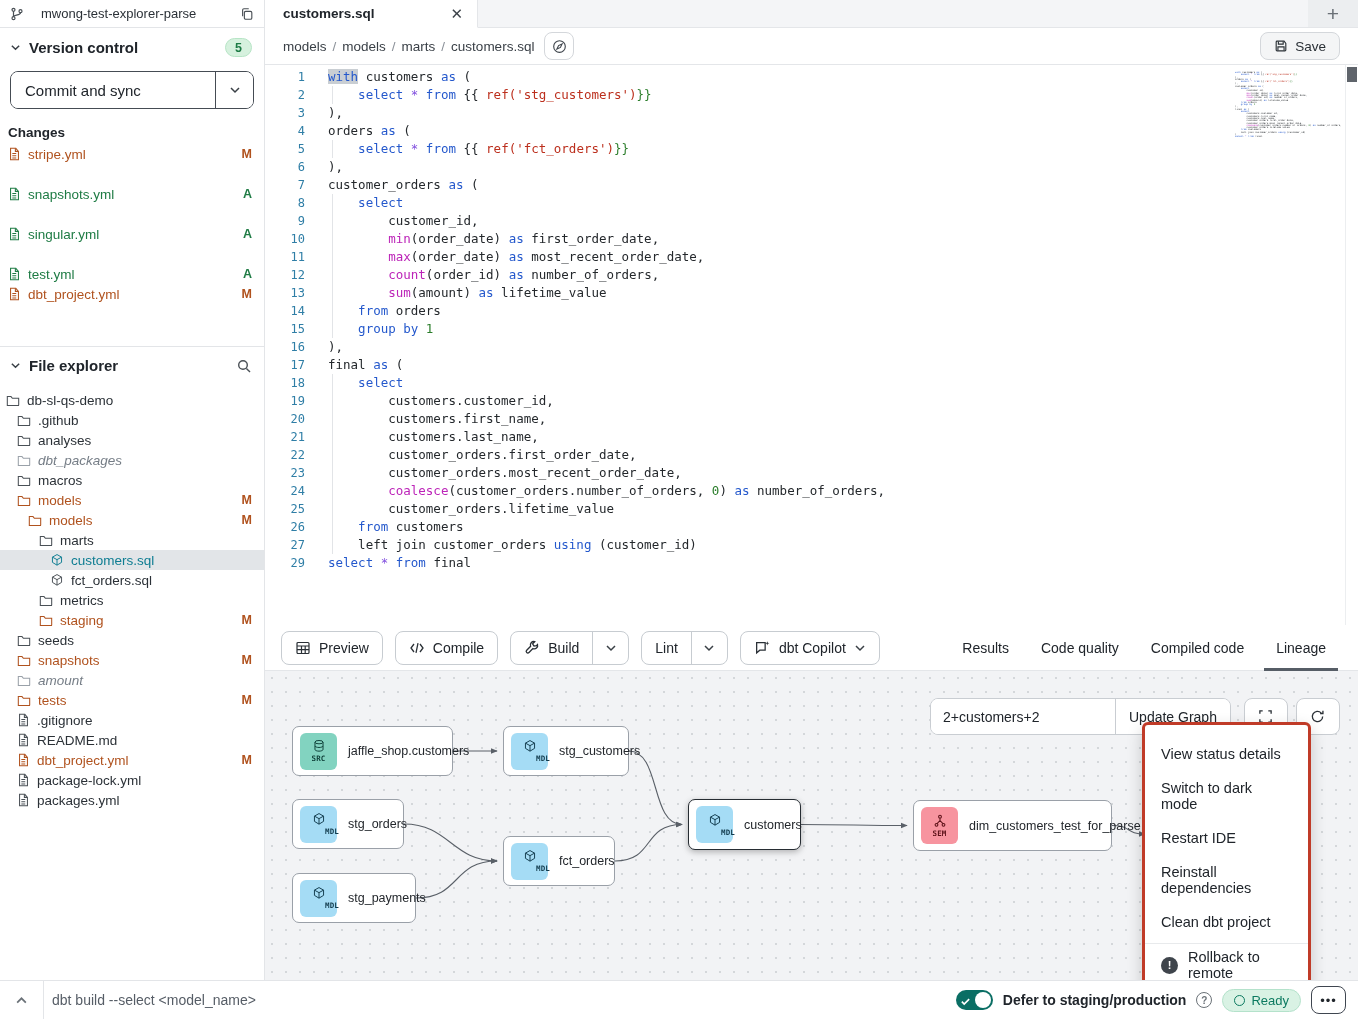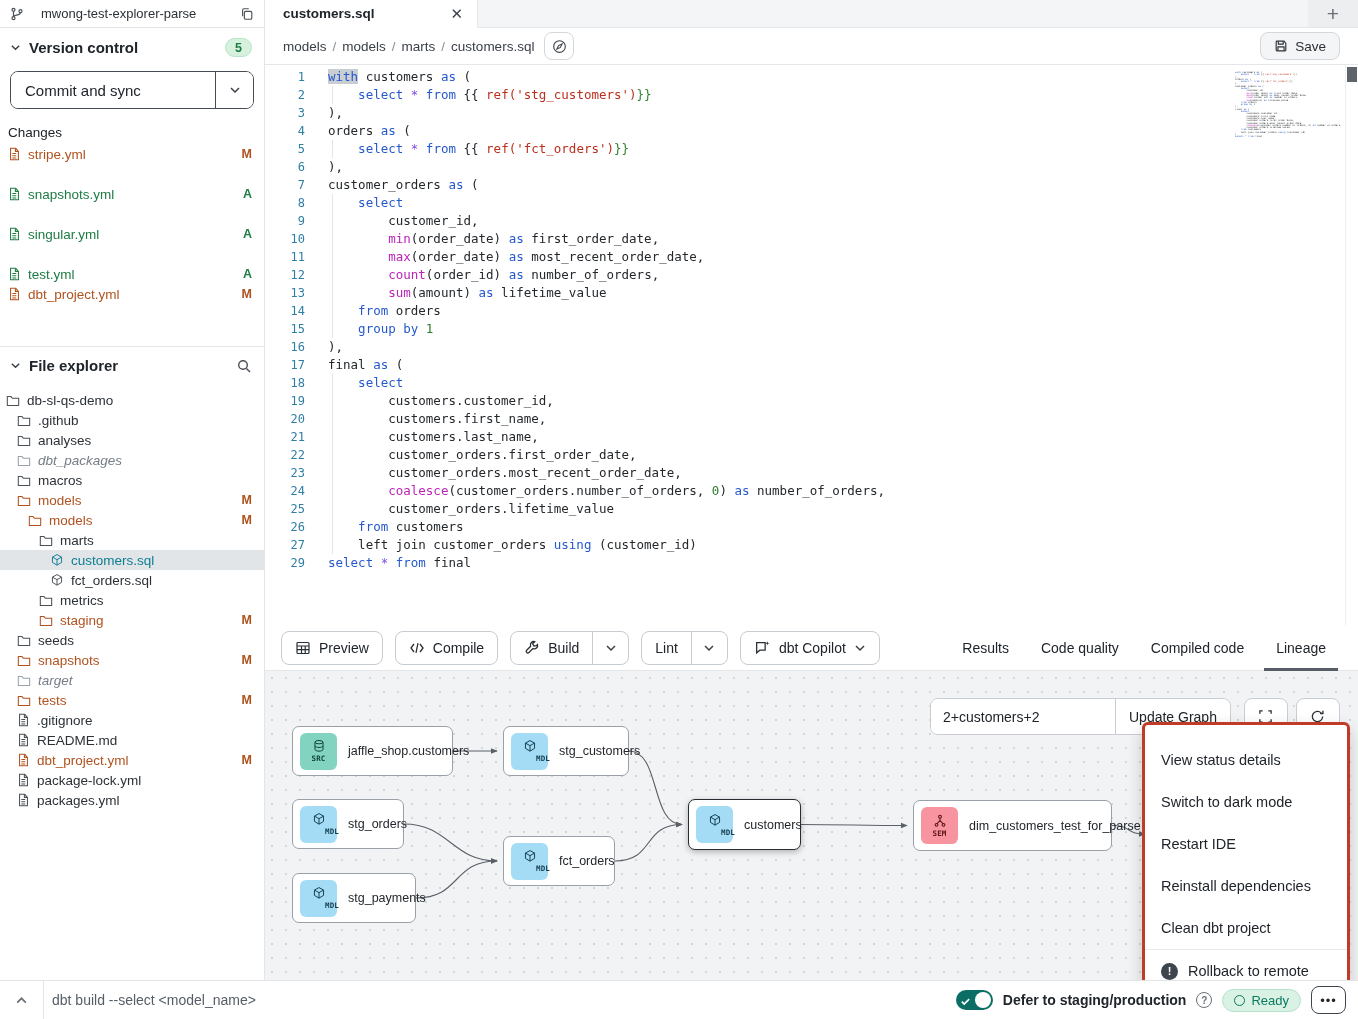--- a/index.html
+++ b/index.html
@@ -17,21 +17,21 @@
 
   .section-header { display:flex; align-items:center; gap:8px; padding:10px 12px 8px 10px; }
   .section-header .title { font-weight:700; font-size:15px; color:#20252b; flex:0 0 auto; }
   .vc-badge { margin-left:auto; background:#d6f1de; color:#1d7b45; border:1px solid #b7e5c6; font-size:12.5px; font-weight:600; min-width:27px; height:19px; border-radius:10px; display:flex; align-items:center; justify-content:center; padding:0 7px; }
   .fe-search { margin-left:auto; color:#4a5056; }
 
   .commit-split { display:flex; margin:6px 10px 10px 10px; border:1px solid #454c54; border-radius:8px; height:38px; overflow:hidden; background:#fff; }
   .commit-main { flex:1; display:flex; align-items:center; padding-left:14px; font-size:15px; color:#20252b; cursor:pointer; background:#fff; border:none; text-align:left; font-family:inherit; }
   .commit-caret { width:38px; border-left:1px solid #454c54; display:flex; align-items:center; justify-content:center; color:#3a4046; cursor:pointer; background:#fff; }
 
-  .changes-label { font-weight:400; font-size:13.5px; padding:6px 12px 4px 8px; color:#20252b; }
+  .changes-label { font-weight:700; font-size:13.5px; padding:6px 12px 4px 8px; color:#20252b; }
   .change-row { display:flex; align-items:center; gap:7px; padding:2px 12px 2px 8px; height:20px; font-size:13.5px; cursor:pointer; }
   .change-row .nm { flex:1; white-space:nowrap; overflow:hidden; }
   .change-row .st { font-weight:700; font-size:12.5px; }
   .chg-M { color:#b0521e; } .chg-M .st { color:#b0521e; }
   .chg-A { color:#1e7b44;margin-top:20px; } .chg-A .st { color:#1e7b44; }
 
   .fe-section { margin-top:42px; border-top:1px solid #e3e5e8; flex:1; min-height:0; display:flex; flex-direction:column; }
   .tree { flex:1; overflow:hidden; padding-top:8px; }
   .tree-row { display:flex; align-items:center; gap:7px; height:20px; font-size:13.5px; color:#2b3137; cursor:pointer; padding-right:12px; }
   .tree-row .nm { flex:1; white-space:nowrap; overflow:hidden; }
@@ -94,21 +94,21 @@
   .nbadge.SRC { background:#82d3c0; } .nbadge.SRC .bl { color:#0e3f38; }
   .nbadge.SEM { background:#f7949f; } .nbadge.SEM .bl { color:#5c1118; }
   .lnode .nlabel { font-size:12.5px; color:#23272c; white-space:nowrap; }
 
   .graph-controls { position:absolute; top:27px; left:665px; display:flex; gap:16px; }
   .graph-search { display:flex; height:37px; border:1px solid #c9cdd2; border-radius:8px; background:#fff; overflow:hidden; }
   .graph-search input { border:none; outline:none; width:184px; padding:0 12px; font-size:14px; color:#20252b; font-family:inherit; background:#fff; }
   .graph-search .upd { border:none; border-left:1px solid #c9cdd2; background:#fff; padding:0 13px; font-size:14px; color:#20252b; cursor:pointer; font-family:inherit; }
   .gbtn { width:44px; height:37px; border:1px solid #c9cdd2; border-radius:8px; background:#fff; display:flex; align-items:center; justify-content:center; color:#2a3036; cursor:pointer; }
 
-  .context-menu { position:absolute; left:877px; top:51px; width:208px; background:#fff; border:3px solid #c03b28; border-radius:6px; box-shadow:0 6px 16px rgba(0,0,0,.18); padding:14px 0; z-index:5; }
+  .context-menu { position:absolute; left:877px; top:51px; width:169px; background:#fff; border:3px solid #c03b28; border-radius:6px; box-shadow:0 6px 16px rgba(0,0,0,.18); padding:8px 0; z-index:5; }
   .menu-item { height:42px; display:flex; align-items:center; padding:0 16px; font-size:14.5px; color:#20252b; cursor:pointer; gap:10px; }
   .menu-div { border-top:1px solid #e8eaec; margin:0; }
   .excl { width:17px; height:17px; border-radius:50%; background:#3f454c; color:#fff; font-size:11px; font-weight:700; display:flex; align-items:center; justify-content:center; flex:0 0 17px; }
 
   
   .statusbar { height:39px; border-top:1px solid #e3e5e8; display:flex; align-items:center; background:#fff; padding:0 12px 0 0; }
   .sb-caret { width:44px; display:flex; align-items:center; justify-content:center; color:#6b7278; cursor:pointer; height:100%; border-right:1px solid #e3e5e8; }
   .sb-cmd { padding-left:8px; font-size:14px; color:#565d66; flex:1; cursor:text; }
   .sb-right { display:flex; align-items:center; gap:10px; }
   .toggle { width:37px; height:20px; border-radius:10px; background:#0a6e64; position:relative; cursor:pointer; flex:0 0 37px; }
@@ -361,21 +361,21 @@
               </span>
     <span class="nm">snapshots</span>
     <span class="st">M</span>
             </div>
             <div class="tree-row muted" style="padding-left: 17px;">
               <span class="icon tre-ic">
                 <svg width="14" height="13" viewBox="0 0 16 14" fill="none" stroke="currentColor" stroke-width="1.2">
                   <path d="M1.5 2.5h4.2l1.6 2h7.2v7.5a.8.8 0 0 1-.8.8H1.5z"></path>
                 </svg>
               </span>
-    <span class="nm">target</span>
+    <span class="nm">amount</span>
     <span class="st"></span>
             </div>
             <div class="tree-row modified" style="padding-left: 17px;">
               <span class="icon tre-ic">
                 <svg width="14" height="13" viewBox="0 0 16 14" fill="none" stroke="currentColor" stroke-width="1.2">
                   <path d="M1.5 2.5h4.2l1.6 2h7.2v7.5a.8.8 0 0 1-.8.8H1.5z"></path>
                 </svg>
               </span>
     <span class="nm">tests</span>
     <span class="st">M</span>

